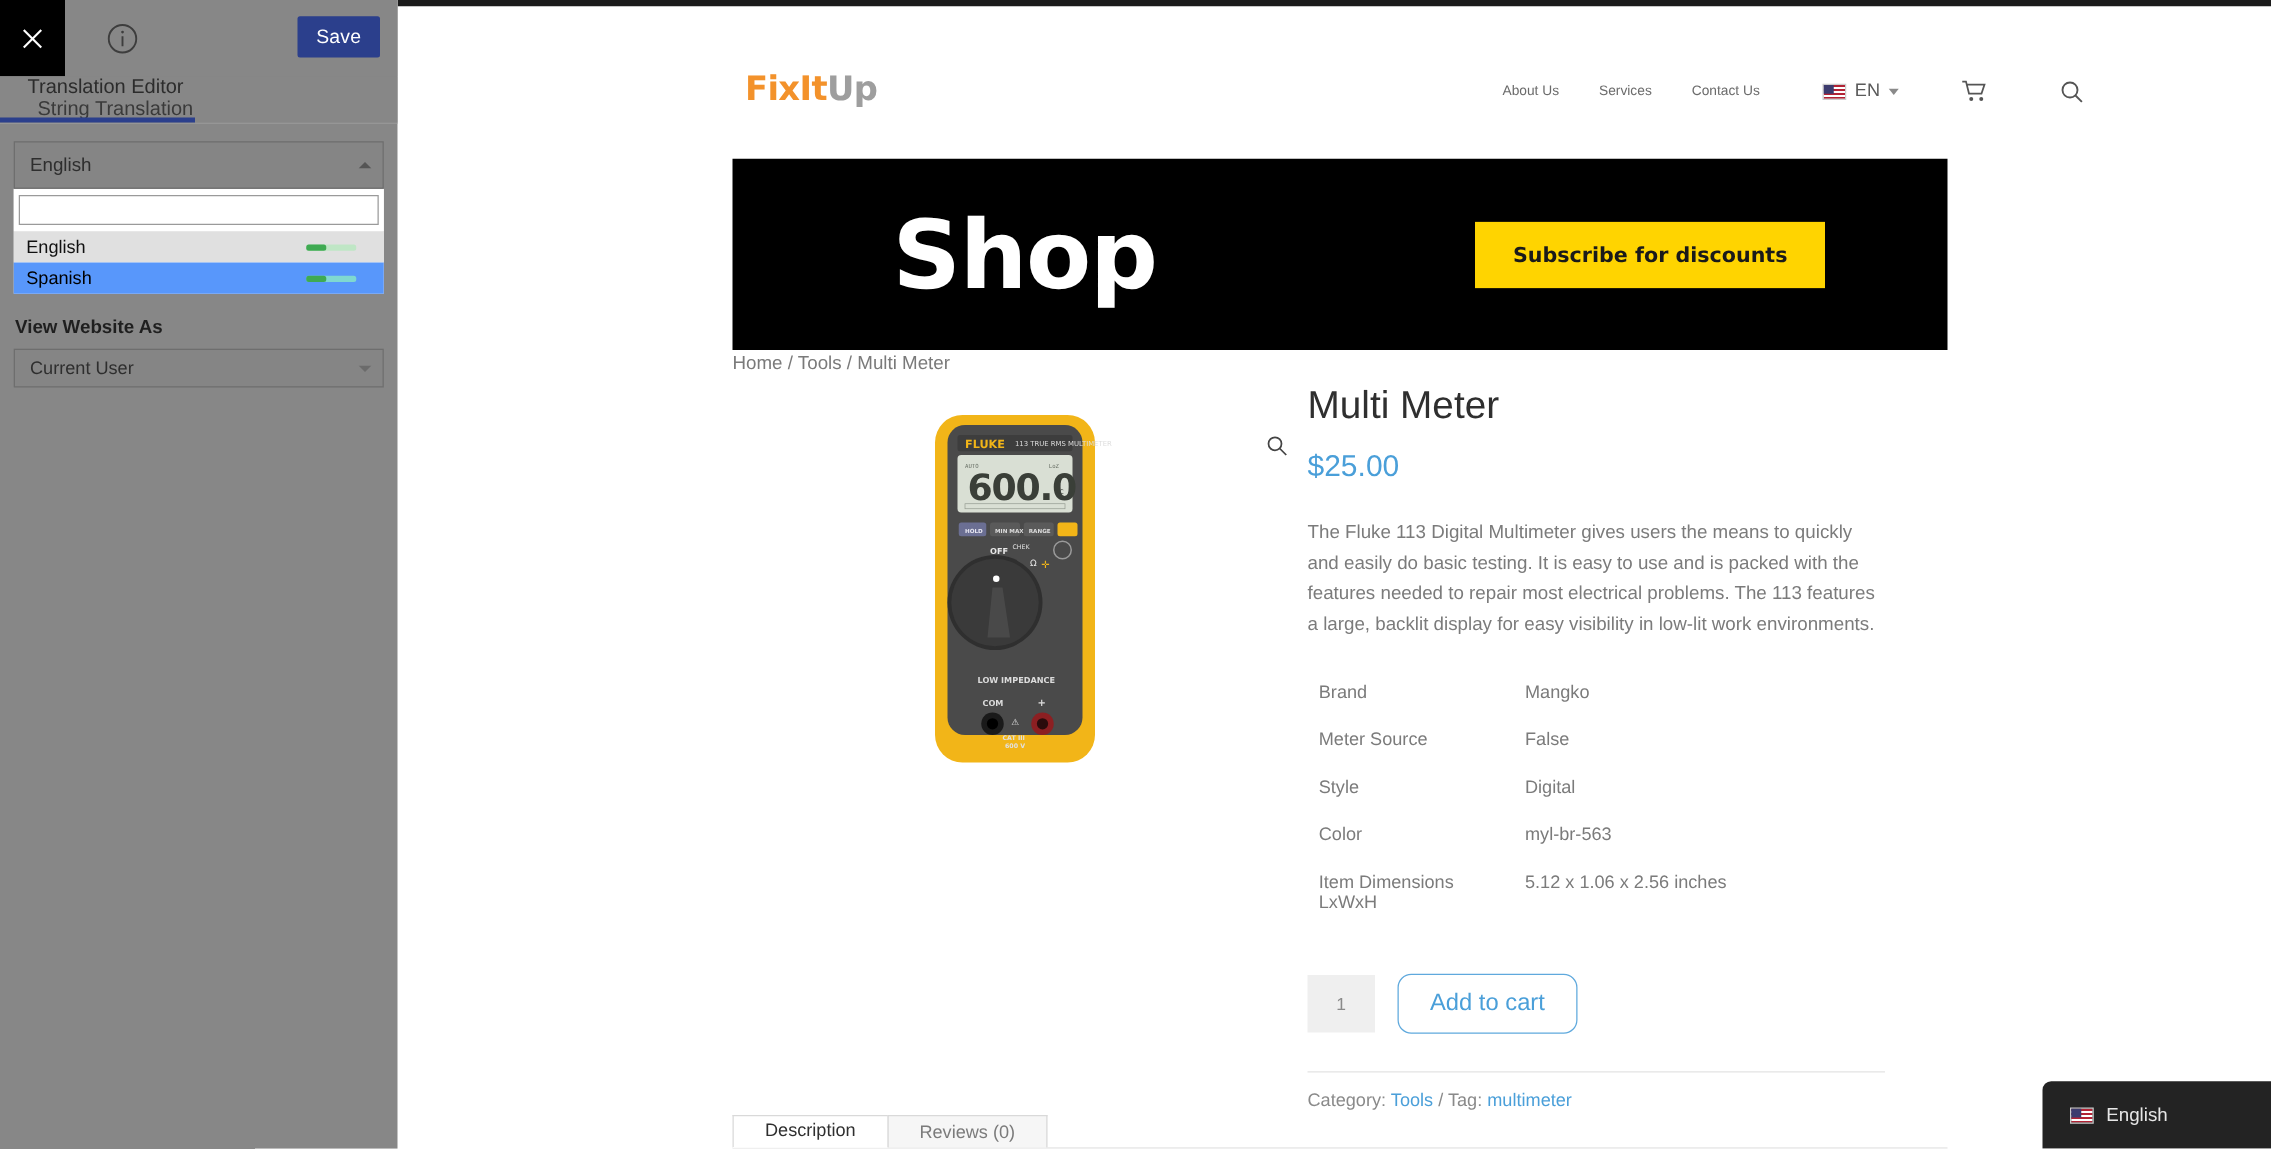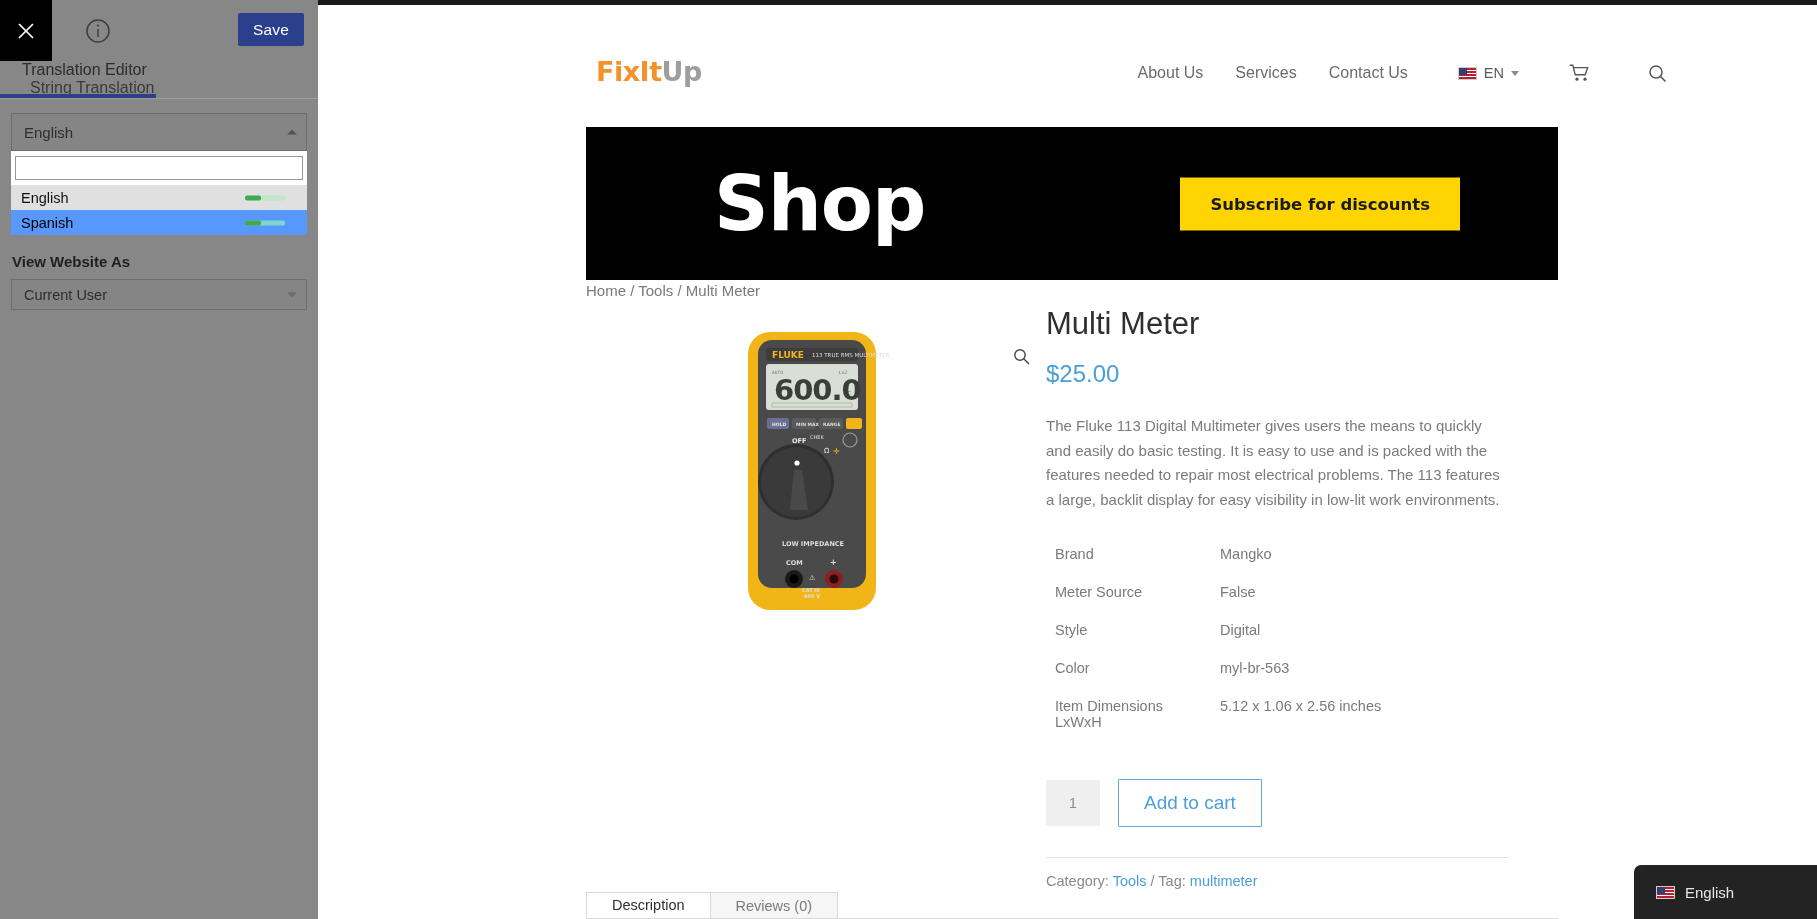--- a/index.html
+++ b/index.html
@@ -172,21 +172,21 @@
     font-family: "DejaVu Sans", sans-serif;
   }
   .logo .o { color: #f3922b; }
   .logo .g { color: #9e9e9e; }
   .nav {
     position: absolute; right: 150px; top: 0;
     height: 72px;
     display: flex; align-items: center; gap: 32px;
   }
   .nav a {
-    font-size: 16px; color: #6b6b6b; text-decoration: none;
+    font-size: 11px; color: #6b6b6b; text-decoration: none;
     font-family: "Liberation Sans", sans-serif;
     cursor: pointer;
   }
   .lang-pick {
     display: flex; align-items: center; gap: 7px;
     cursor: pointer; margin-left: 18px;
   }
   .flag {
     width: 19px; height: 13px;
     background: linear-gradient(to bottom,
@@ -288,21 +288,21 @@
     font-family: "Liberation Sans", sans-serif;
     outline: none;
   }
   .addcart {
     height: 48px;
     padding: 0 25px;
     background: #ffffff;
     border: 1px solid #5fa9dd;
     color: #4a9fd9;
     font-size: 19px;
-    border-radius: 1px;
+    border-radius: 11px;
     cursor: pointer;
     font-family: "Liberation Sans", sans-serif;
   }
   .meta-sep {
     margin-top: 30px;
     height: 1px; background: #e4e4e4;
     width: 462px;
   }
   .meta {
     margin-top: 15px;

